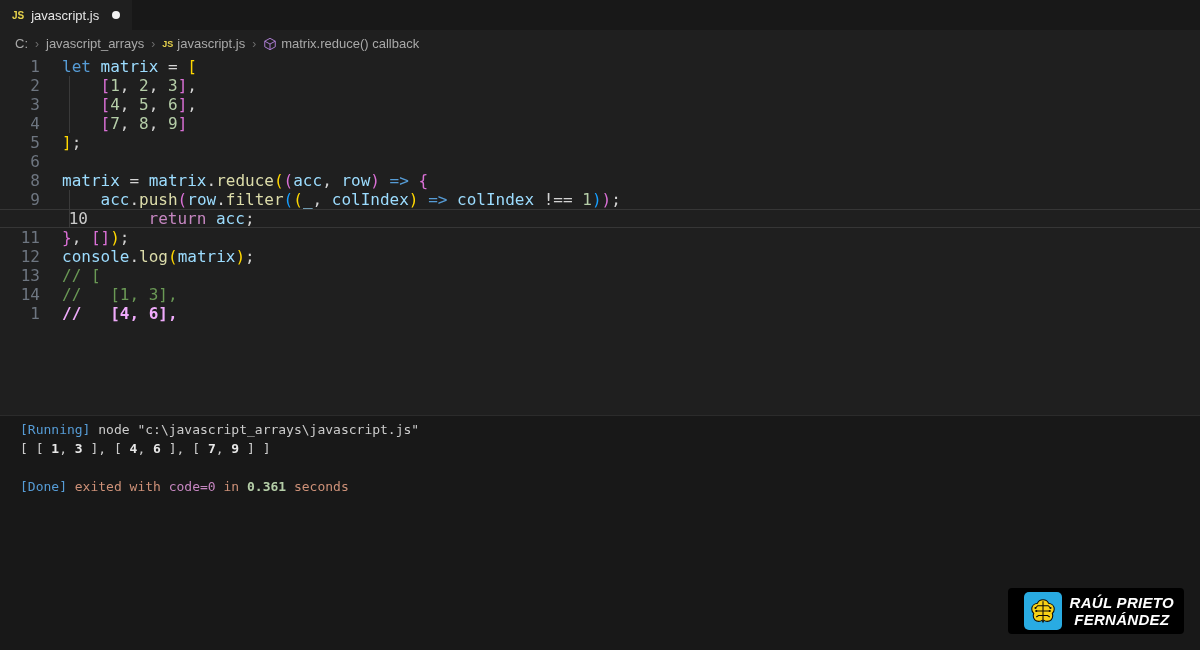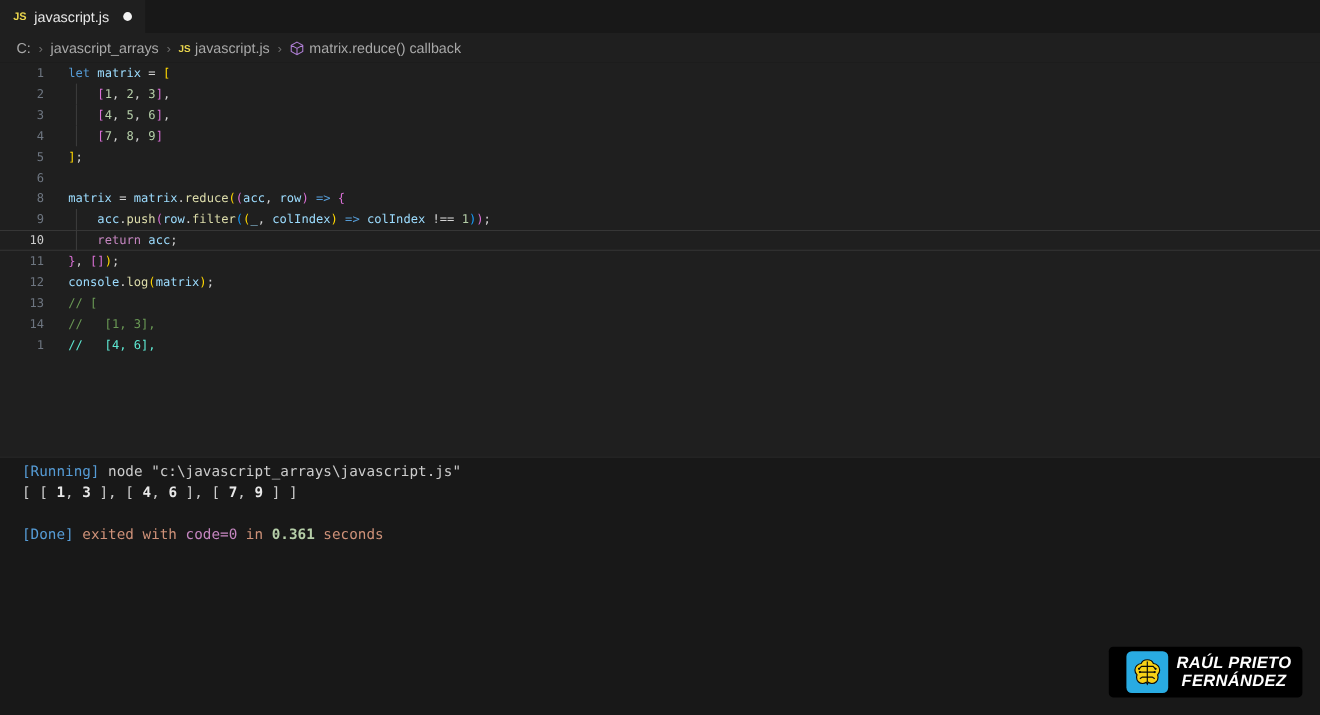--- a/index.html
+++ b/index.html
@@ -19,24 +19,24 @@
   .breadcrumbs { position:absolute; top:30px; left:0; right:0; height:27px; background:#1f1f1f;
                  display:flex; align-items:center; padding-left:15px; gap:7px;
                  color:#a9a9a9; font-size:13px; }
   .crumb { display:inline-flex; align-items:center; gap:4px; cursor:pointer; }
   .crumb-sep { color:#6e6e6e; font-size:12px; }
 
   
   .editor { position:absolute; top:57px; left:0; right:0; height:358px; background:#1f1f1f;
             overflow:hidden; }
   .code-line { position:relative; height:19px; line-height:19px; white-space:pre;
-               font-family:"DejaVu Sans Mono","Liberation Mono",monospace; font-size:11px; }
+               font-family:"DejaVu Sans Mono","Liberation Mono",monospace; font-size:16px; }
   .code-line .ln { display:inline-block; width:40px; margin-right:22px; text-align:right;
                    color:#6e7681; }
-  .code-line.active { box-shadow: inset 0 1px 0 #363636, inset 0 -1px 0 #363636; }
+  .code-line.active { box-shadow: inset 0 1px 0 #363636, inset 0 -1px 0 #363636; padding-left: 48px; }
   .code-line.active .ln { color:#cccccc; }
   .guide { position:absolute; left:69px; top:0; height:19px; border-left:1px solid #3a3a3a; }
 
   
   .panel { position:absolute; top:415px; left:0; right:0; bottom:0; background:#181818;
            border-top:1px solid #2b2b2b; }
   .panel-tabs { display:flex; align-items:center; height:29px; padding-left:20px; }
   .panel-tab { font-size:11px; letter-spacing:.5px; color:#9d9d9d; margin-right:22px;
                height:29px; line-height:29px; cursor:pointer; }
   .panel-tab.active { color:#e7e7e7; border-bottom:1px solid var(--accent,#0078d4); }
@@ -90,21 +90,21 @@
       <div class="code-line"><span class="ln">4</span><span class="guide"></span><span style="color: rgb(212, 212, 212);">    </span><span style="color: rgb(218, 112, 214);">[</span><span style="color: rgb(181, 206, 168);">7</span><span style="color: rgb(212, 212, 212);">, </span><span style="color: rgb(181, 206, 168);">8</span><span style="color: rgb(212, 212, 212);">, </span><span style="color: rgb(181, 206, 168);">9</span><span style="color: rgb(218, 112, 214);">]</span></div>
       <div class="code-line"><span class="ln">5</span><span style="color: rgb(255, 215, 0);">]</span><span style="color: rgb(212, 212, 212);">;</span></div>
       <div class="code-line"><span class="ln">6</span></div>
       <div class="code-line"><span class="ln">8</span><span style="color: rgb(156, 220, 254);">matrix</span><span style="color: rgb(212, 212, 212);"> = </span><span style="color: rgb(156, 220, 254);">matrix</span><span style="color: rgb(212, 212, 212);">.</span><span style="color: rgb(220, 220, 170);">reduce</span><span style="color: rgb(255, 215, 0);">(</span><span style="color: rgb(218, 112, 214);">(</span><span style="color: rgb(156, 220, 254);">acc</span><span style="color: rgb(212, 212, 212);">, </span><span style="color: rgb(156, 220, 254);">row</span><span style="color: rgb(218, 112, 214);">)</span><span style="color: rgb(212, 212, 212);"> </span><span style="color: rgb(86, 156, 214);">=&gt;</span><span style="color: rgb(212, 212, 212);"> </span><span style="color: rgb(218, 112, 214);">{</span></div>
       <div class="code-line"><span class="ln">9</span><span class="guide"></span><span style="color: rgb(212, 212, 212);">    </span><span style="color: rgb(156, 220, 254);">acc</span><span style="color: rgb(212, 212, 212);">.</span><span style="color: rgb(220, 220, 170);">push</span><span style="color: rgb(218, 112, 214);">(</span><span style="color: rgb(156, 220, 254);">row</span><span style="color: rgb(212, 212, 212);">.</span><span style="color: rgb(220, 220, 170);">filter</span><span style="color: rgb(23, 159, 255);">(</span><span style="color: rgb(255, 215, 0);">(</span><span style="color: rgb(156, 220, 254);">_</span><span style="color: rgb(212, 212, 212);">, </span><span style="color: rgb(156, 220, 254);">colIndex</span><span style="color: rgb(255, 215, 0);">)</span><span style="color: rgb(212, 212, 212);"> </span><span style="color: rgb(86, 156, 214);">=&gt;</span><span style="color: rgb(212, 212, 212);"> </span><span style="color: rgb(156, 220, 254);">colIndex</span><span style="color: rgb(212, 212, 212);"> </span><span style="color: rgb(212, 212, 212);">!==</span><span style="color: rgb(212, 212, 212);"> </span><span style="color: rgb(181, 206, 168);">1</span><span style="color: rgb(23, 159, 255);">)</span><span style="color: rgb(218, 112, 214);">)</span><span style="color: rgb(212, 212, 212);">;</span></div>
       <div class="code-line active"><span class="ln">10</span><span class="guide"></span><span style="color: rgb(212, 212, 212);">    </span><span style="color: rgb(197, 134, 192);">return</span><span style="color: rgb(212, 212, 212);"> </span><span style="color: rgb(156, 220, 254);">acc</span><span style="color: rgb(212, 212, 212);">;</span></div>
       <div class="code-line"><span class="ln">11</span><span style="color: rgb(218, 112, 214);">}</span><span style="color: rgb(212, 212, 212);">, </span><span style="color: rgb(218, 112, 214);">[</span><span style="color: rgb(218, 112, 214);">]</span><span style="color: rgb(255, 215, 0);">)</span><span style="color: rgb(212, 212, 212);">;</span></div>
       <div class="code-line"><span class="ln">12</span><span style="color: rgb(156, 220, 254);">console</span><span style="color: rgb(212, 212, 212);">.</span><span style="color: rgb(220, 220, 170);">log</span><span style="color: rgb(255, 215, 0);">(</span><span style="color: rgb(156, 220, 254);">matrix</span><span style="color: rgb(255, 215, 0);">)</span><span style="color: rgb(212, 212, 212);">;</span></div>
       <div class="code-line"><span class="ln">13</span><span style="color: rgb(106, 153, 85);">// [</span></div>
       <div class="code-line"><span class="ln">14</span><span style="color: rgb(106, 153, 85);">//   [1, 3],</span></div>
-      <div class="code-line"><span class="ln">1</span><span style="color: #5eead4;">//   [4, 6],</span></div>
+      <div class="code-line"><span class="ln">1</span><span style="color: #f0abfc; font-weight: bold;">//   [4, 6],</span></div>
     </div>
 
   <div class="panel">
     <div class="output" id="output-lines">
         <div class="out-line"><span style="color: rgb(86, 156, 214);">[Running]</span><span style="color: rgb(204, 204, 204);"> </span><span style="color: rgb(204, 204, 204);">node "c:\javascript_arrays\javascript.js"</span></div>
         <div class="out-line"><span style="color: rgb(204, 204, 204);">[ [ </span><span style="color: rgb(232, 232, 232); font-weight: bold;">1</span><span style="color: rgb(204, 204, 204);">, </span><span style="color: rgb(232, 232, 232); font-weight: bold;">3</span><span style="color: rgb(204, 204, 204);"> ], [ </span><span style="color: rgb(232, 232, 232); font-weight: bold;">4</span><span style="color: rgb(204, 204, 204);">, </span><span style="color: rgb(232, 232, 232); font-weight: bold;">6</span><span style="color: rgb(204, 204, 204);"> ], [ </span><span style="color: rgb(232, 232, 232); font-weight: bold;">7</span><span style="color: rgb(204, 204, 204);">, </span><span style="color: rgb(232, 232, 232); font-weight: bold;">9</span><span style="color: rgb(204, 204, 204);"> ] ]</span></div>
         <div class="out-line">&nbsp;</div>
         <div class="out-line"><span style="color: rgb(86, 156, 214);">[Done]</span><span style="color: rgb(204, 204, 204);"> </span><span style="color: rgb(206, 145, 120);">exited with</span><span style="color: rgb(204, 204, 204);"> </span><span style="color: rgb(197, 134, 192);">code=0</span><span style="color: rgb(204, 204, 204);"> </span><span style="color: rgb(206, 145, 120);">in</span><span style="color: rgb(204, 204, 204);"> </span><span style="color: rgb(181, 206, 168); font-weight: bold;">0.361</span><span style="color: rgb(204, 204, 204);"> </span><span style="color: rgb(206, 145, 120);">seconds</span></div>
       </div>
   </div>

